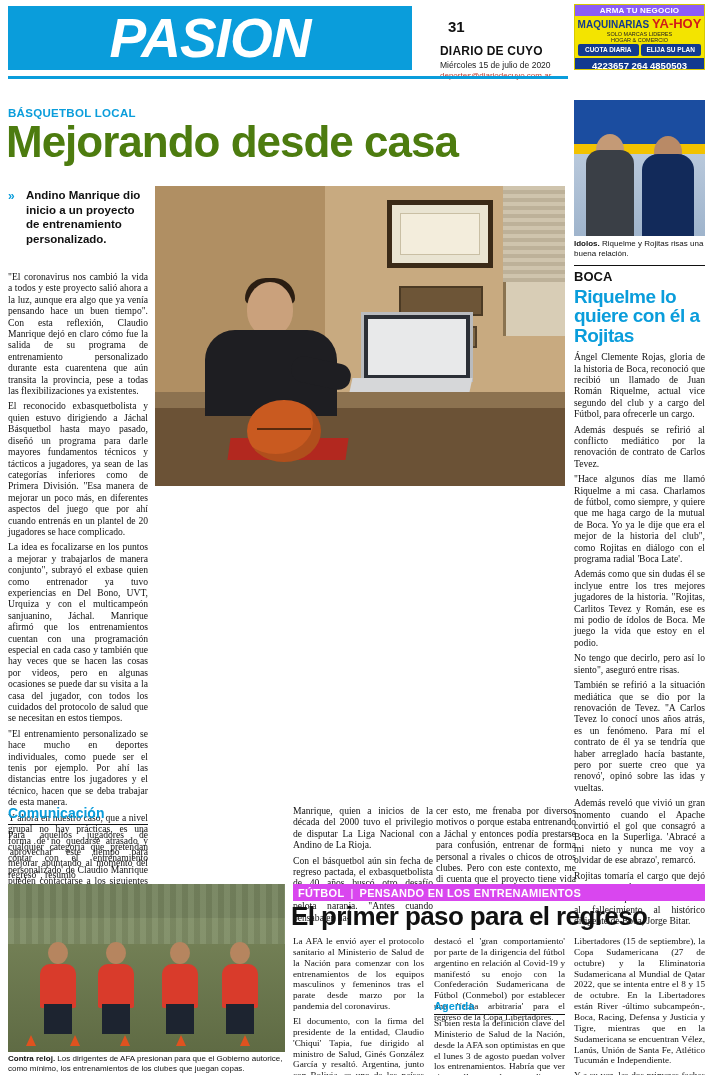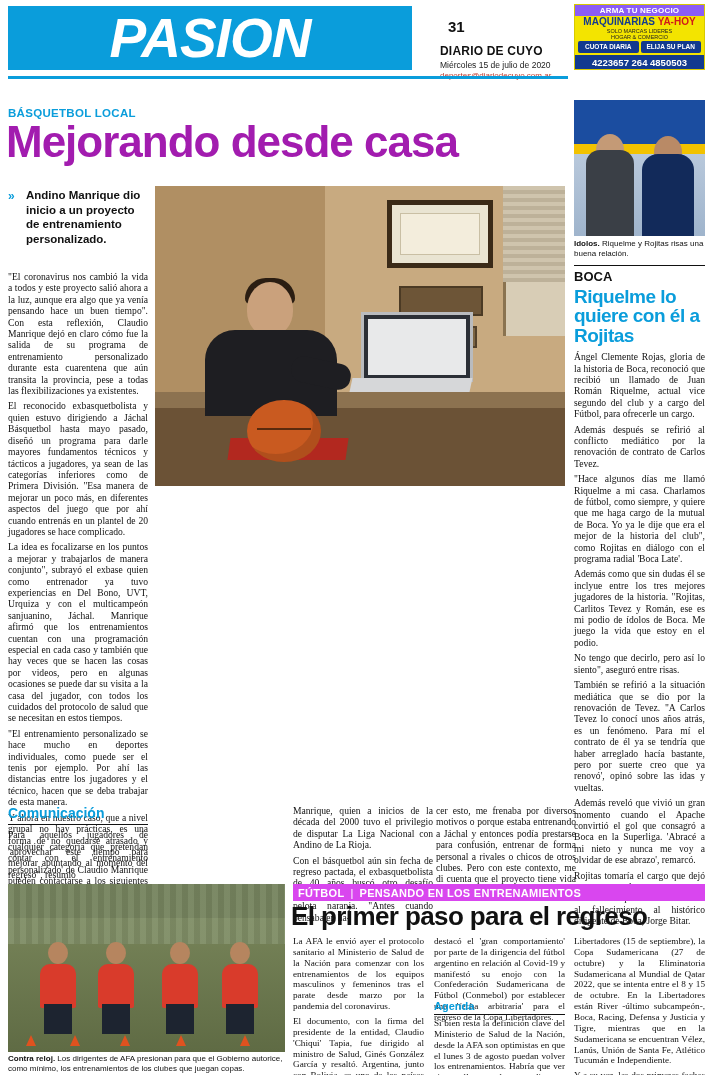--- a/index.html
+++ b/index.html
@@ -52,21 +52,21 @@
     background:#f3e400; border:1px solid #d8c900; overflow:hidden;
   }
   .ad-top .adhead {
     background:#8b5cf6; color:#fff; font-family:"Liberation Sans", sans-serif;
     font-weight:bold; font-size:8px; text-align:center; padding:1px 0; letter-spacing:.2px;
   }
   .ad-top .adbrand {
     font-family:"Liberation Sans", sans-serif; font-weight:bold;
     font-size:10px; color:#123a8f; text-align:center; line-height:1.05; margin-top:1px;
   }
-  .ad-top .adbrand .ya { color:#d11a1a; font-size:10px; }
+  .ad-top .adbrand .ya { color:#d11a1a; font-size:13px; }
   .ad-top .adsub {
     font-family:"Liberation Sans", sans-serif; font-size:5.5px; color:#222;
     text-align:center; line-height:1.15;
   }
   .ad-top .adcols { display:flex; gap:2px; padding:1px 3px; }
   .ad-top .adcol {
     flex:1; background:#123a8f; color:#fff; font-family:"Liberation Sans", sans-serif;
     font-weight:bold; font-size:6.5px; text-align:center; line-height:1.15; padding:2px 0; border-radius:2px;
   }
   .ad-top .adphone {
@@ -76,21 +76,21 @@
 
   
   .kicker-local {
     position:absolute; left:8px; top:107px;
     font-family:"Liberation Sans", sans-serif; font-weight:bold;
     font-size:11.5px; color:#0a9ddb; letter-spacing:.3px;
   }
   .headline-main {
     position:absolute; left:6px; top:120px; width:560px;
     font-family:"Liberation Sans", sans-serif; font-weight:bold;
-    font-size:44px; line-height:1; color:#a21caf; letter-spacing:-1px;
+    font-size:44px; line-height:1; color:#4d7c0f; letter-spacing:-1px;
   }
 
   
   .deck-wrap { position:absolute; left:8px; top:188px; width:140px; }
   .deck-arrows {
     position:absolute; left:0; top:2px; color:#0a9ddb; font-size:12px; line-height:1;
     font-family:"Liberation Sans", sans-serif; font-weight:bold;
   }
   .deck-text {
     margin-left:18px;

